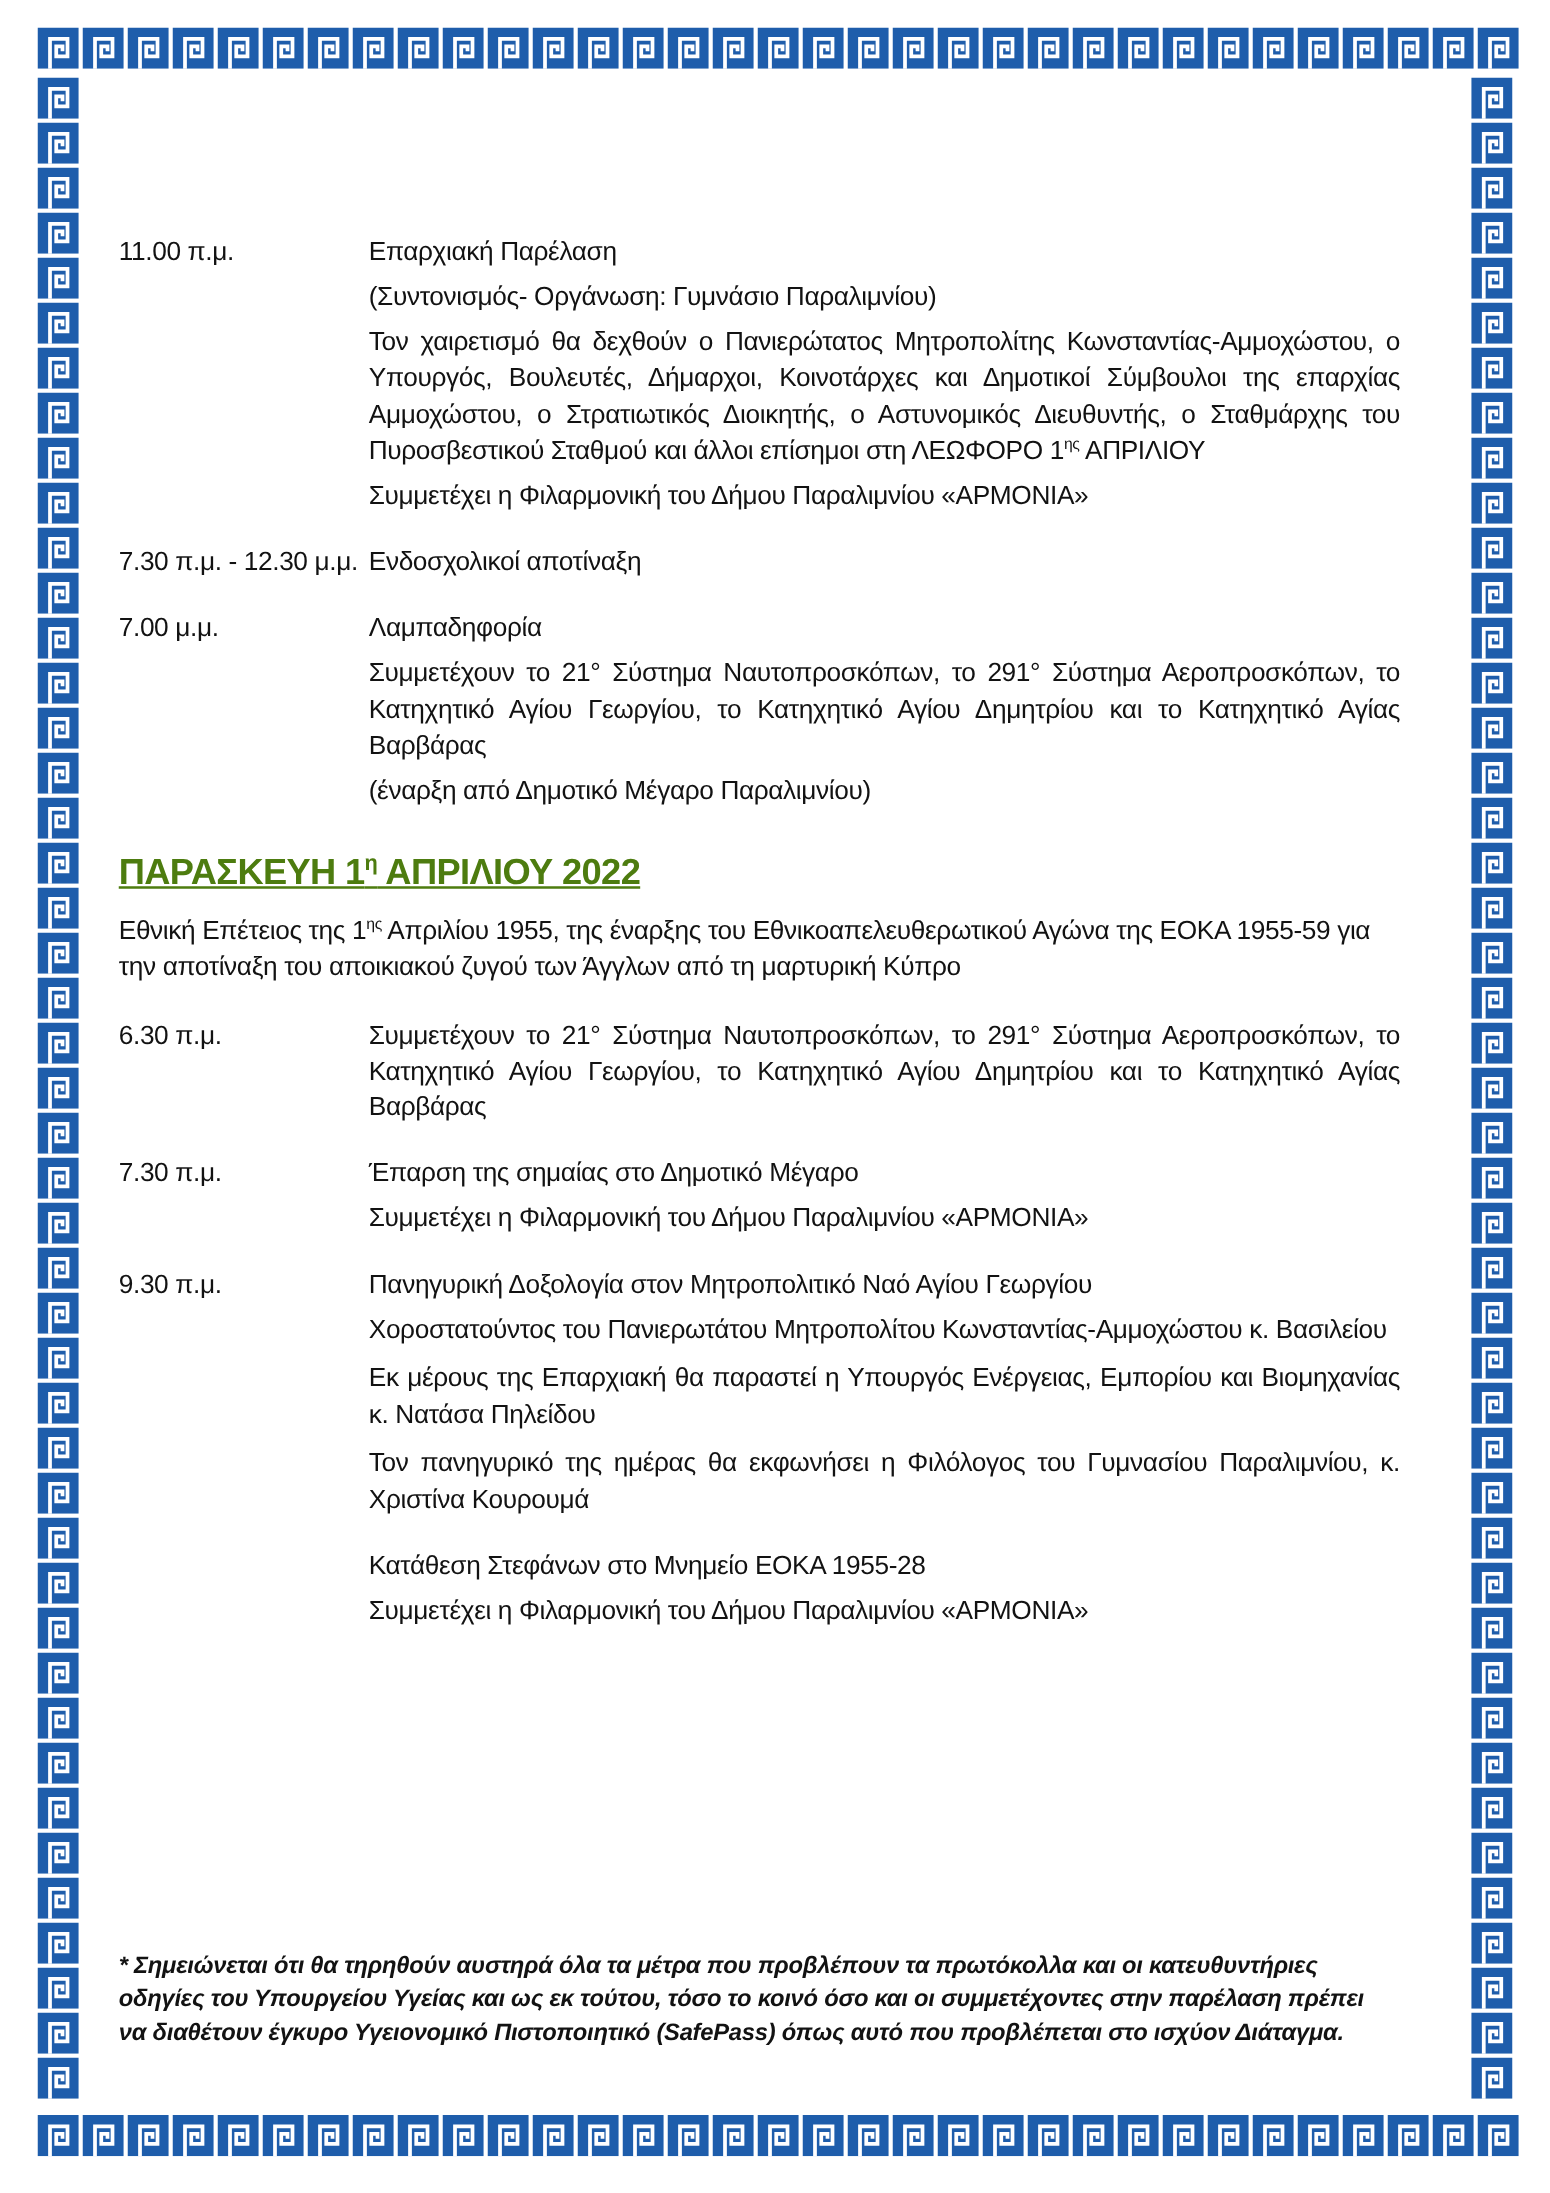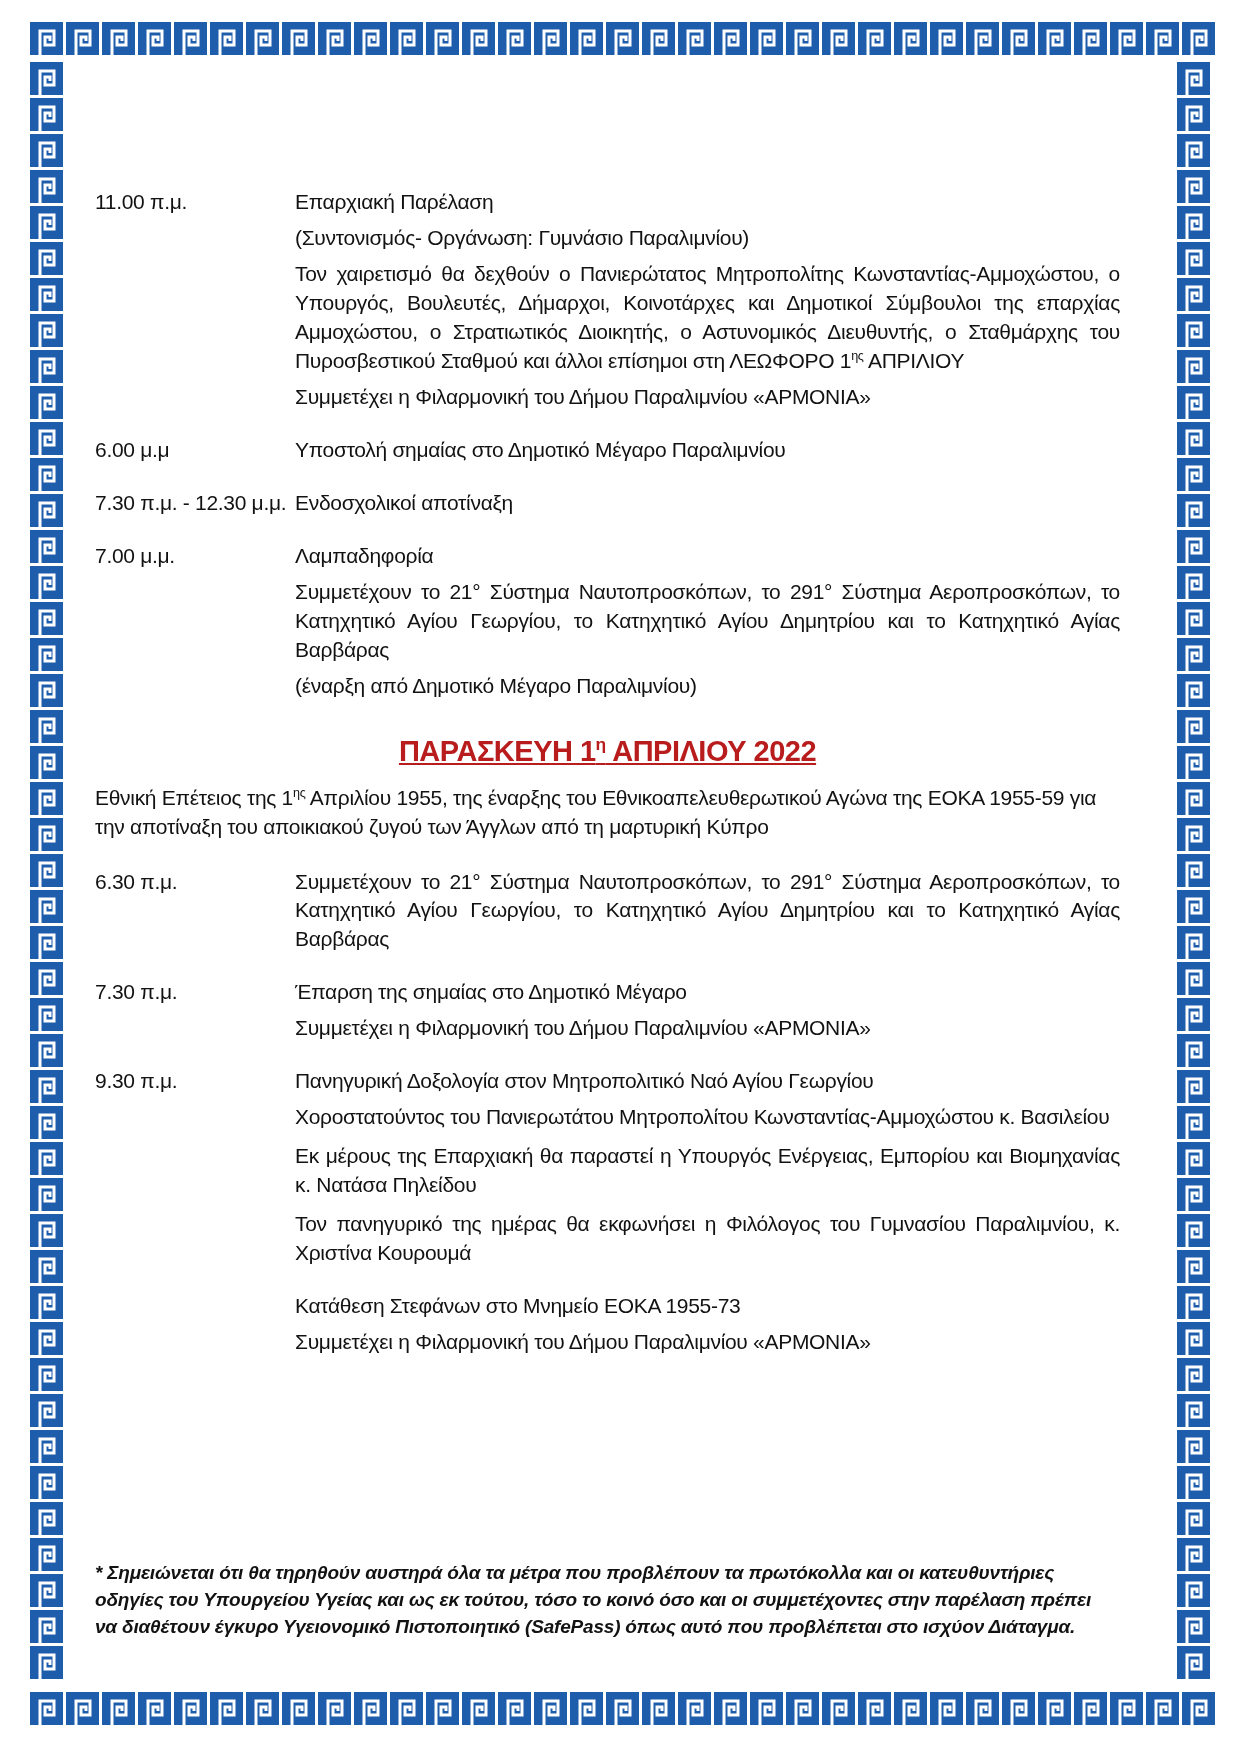--- a/index.html
+++ b/index.html
@@ -983,40 +983,34 @@
       <div class="event">
         <div class="time">11.00 π.μ.</div>
         <div class="body-col">
           <p class="p"><span class="bold">Επαρχιακή Παρέλαση</span></p>
           <p class="p"><span>(Συντονισμός- Οργάνωση: Γυμνάσιο Παραλιμνίου)</span></p>
           <p class="p justify"><span>Τον χαιρετισμό θα δεχθούν ο Πανιερώτατος Μητροπολίτης Κωνσταντίας-Αμμοχώστου, ο Υπουργός, Βουλευτές, Δήμαρχοι, Κοινοτάρχες και Δημοτικοί Σύμβουλοι της επαρχίας Αμμοχώστου, ο Στρατιωτικός Διοικητής, ο Αστυνομικός Διευθυντής, ο Σταθμάρχης του Πυροσβεστικού Σταθμού και άλλοι επίσημοι στη </span><span class="bold">ΛΕΩΦΟΡΟ 1</span><span class="bold sup">ης</span><span class="bold"> ΑΠΡΙΛΙΟΥ</span></p>
           <p class="p"><span>Συμμετέχει η Φιλαρμονική του Δήμου Παραλιμνίου «ΑΡΜΟΝΙΑ»</span></p>
         </div>
       </div>
       <div class="event">
-        <div class="time">6.00 μ.μ</div>
-        <div class="body-col">
-          <p class="p"><span class="bold">Υποστολή σημαίας στο Δημοτικό Μέγαρο Παραλιμνίου</span></p>
-        </div>
-      </div>
-      <div class="event">
         <div class="time">7.30 π.μ. - 12.30 μ.μ.</div>
         <div class="body-col">
           <p class="p"><span class="bold">Ενδοσχολικοί αποτίναξη</span></p>
         </div>
       </div>
       <div class="event">
         <div class="time">7.00 μ.μ.</div>
         <div class="body-col">
           <p class="p"><span class="bold">Λαμπαδηφορία</span></p>
           <p class="p justify"><span>Συμμετέχουν το 21° Σύστημα Ναυτοπροσκόπων, το 291° Σύστημα Αεροπροσκόπων, το Κατηχητικό Αγίου Γεωργίου, το Κατηχητικό Αγίου Δημητρίου και το Κατηχητικό Αγίας Βαρβάρας</span></p>
           <p class="p"><span>(έναρξη από Δημοτικό Μέγαρο Παραλιμνίου)</span></p>
         </div>
       </div>
-      <h2 class="day" style="color: #b91c1c; text-align: center;"><span>ΠΑΡΑΣΚΕΥΗ 1</span><span class="sup">η</span><span> ΑΠΡΙΛΙΟΥ 2022</span></h2>
+      <h2 class="day" style="color: #4d7c0f;"><span>ΠΑΡΑΣΚΕΥΗ 1</span><span class="sup">η</span><span> ΑΠΡΙΛΙΟΥ 2022</span></h2>
       <p class="lead"><span>Εθνική Επέτειος της 1</span><span class="sup">ης</span><span> Απριλίου 1955, της έναρξης του Εθνικοαπελευθερωτικού Αγώνα της ΕΟΚΑ 1955-59 για την αποτίναξη του αποικιακού ζυγού των Άγγλων από τη μαρτυρική Κύπρο</span></p>
       <div class="event">
         <div class="time">6.30 π.μ.</div>
         <div class="body-col">
           <p class="p justify"><span>Συμμετέχουν το 21° Σύστημα Ναυτοπροσκόπων, το 291° Σύστημα Αεροπροσκόπων, το Κατηχητικό Αγίου Γεωργίου, το Κατηχητικό Αγίου Δημητρίου και το Κατηχητικό Αγίας Βαρβάρας</span></p>
         </div>
       </div>
       <div class="event">
         <div class="time">7.30 π.μ.</div>
         <div class="body-col">
@@ -1029,19 +1023,19 @@
         <div class="body-col">
           <p class="p"><span class="bold">Πανηγυρική Δοξολογία στον Μητροπολιτικό Ναό Αγίου Γεωργίου</span></p>
           <p class="p justify gap"><span>Χοροστατούντος του Πανιερωτάτου Μητροπολίτου Κωνσταντίας-Αμμοχώστου κ. Βασιλείου</span></p>
           <p class="p justify gap"><span>Εκ μέρους της Επαρχιακή θα παραστεί η Υπουργός Ενέργειας, Εμπορίου και Βιομηχανίας κ. Νατάσα Πηλείδου</span></p>
           <p class="p justify"><span>Τον πανηγυρικό της ημέρας θα εκφωνήσει η Φιλόλογος του Γυμνασίου Παραλιμνίου, κ. Χριστίνα Κουρουμά</span></p>
         </div>
       </div>
       <div class="event">
         <div class="time"></div>
         <div class="body-col">
-          <p class="p"><span class="bold">Κατάθεση Στεφάνων στο Μνημείο ΕΟΚΑ 1955-73</span></p>
+          <p class="p"><span class="bold">Κατάθεση Στεφάνων στο Μνημείο ΕΟΚΑ 1955-28</span></p>
           <p class="p"><span>Συμμετέχει η Φιλαρμονική του Δήμου Παραλιμνίου «ΑΡΜΟΝΙΑ»</span></p>
         </div>
       </div>
       <p class="note"><span>* Σημειώνεται ότι θα τηρηθούν αυστηρά όλα τα μέτρα που προβλέπουν τα πρωτόκολλα και οι κατευθυντήριες οδηγίες του Υπουργείου Υγείας και ως εκ τούτου, τόσο το κοινό όσο και οι συμμετέχοντες στην παρέλαση πρέπει να διαθέτουν έγκυρο Υγειονομικό Πιστοποιητικό (SafePass) όπως αυτό που προβλέπεται στο ισχύον Διάταγμα.</span></p>
     </div>
 </div>
 
 </body></html>

